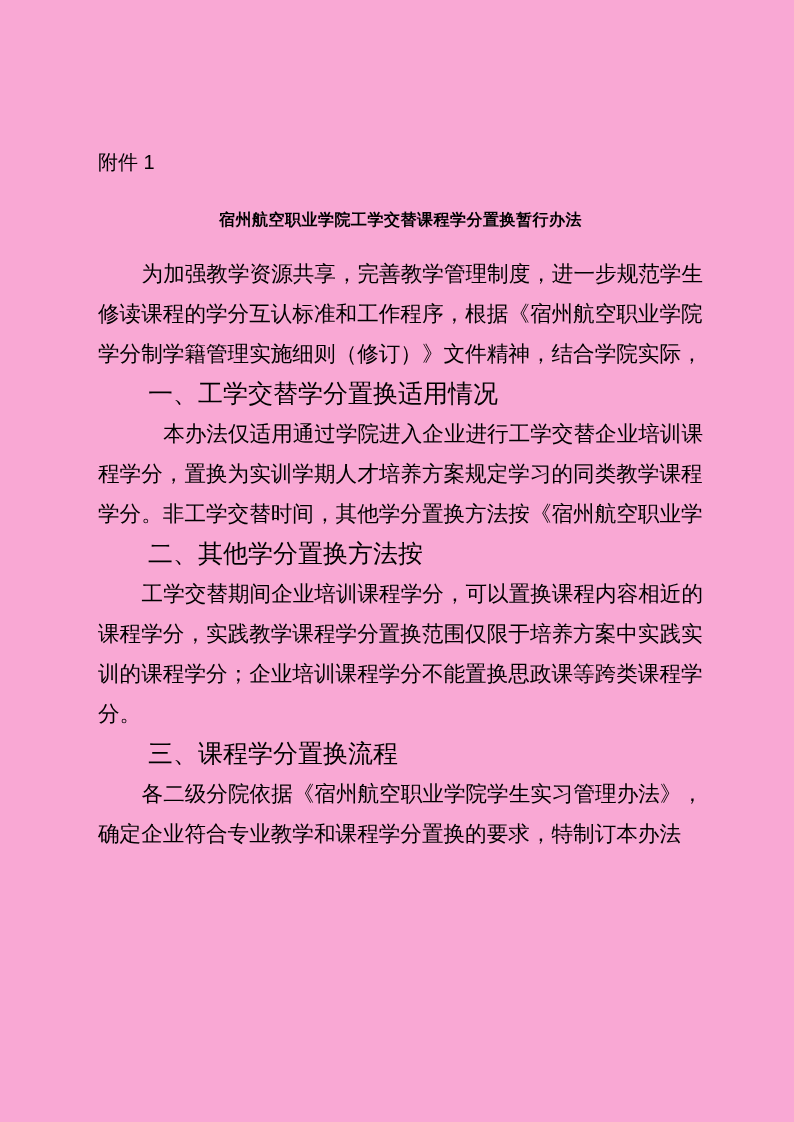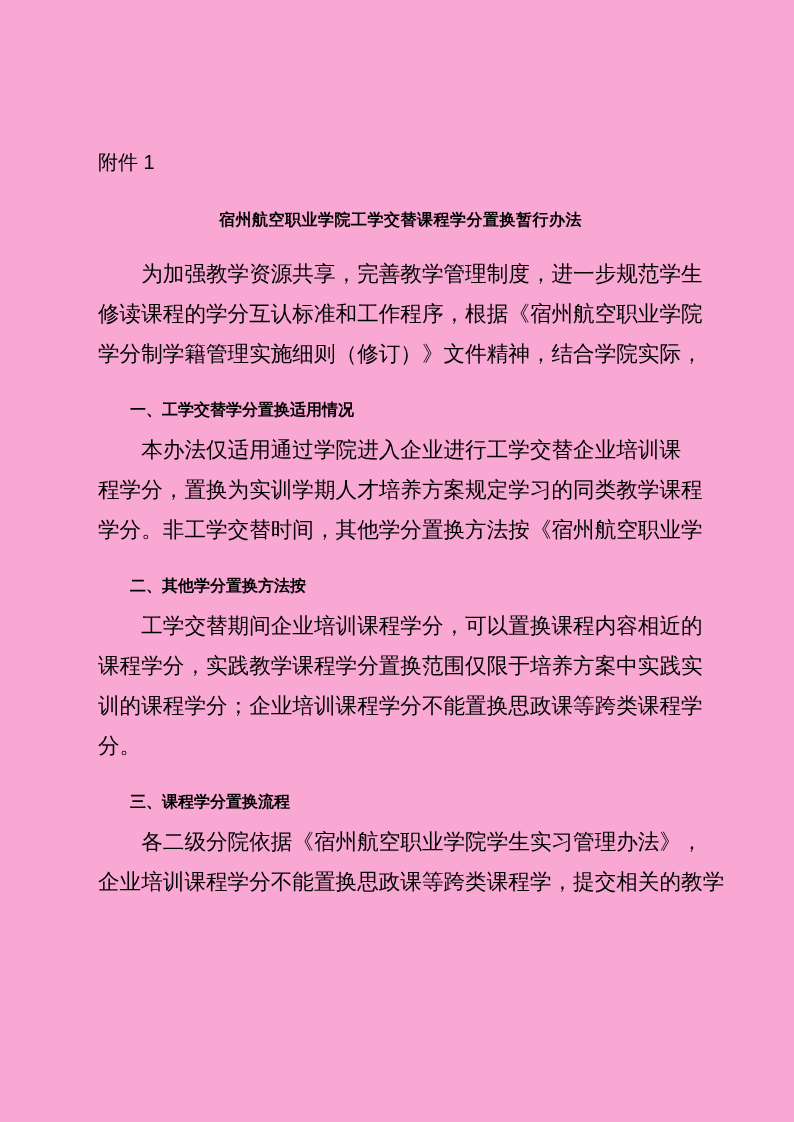--- a/index.html
+++ b/index.html
@@ -32,37 +32,38 @@
     line-height: 40px;
     margin-top: 18px;
     margin-bottom: 14px;
     white-space: nowrap;
     letter-spacing: 0.5px;
   }
   .doc-body {
     width: 605px;
   }
   .heading {
-    font-size: 16px;
-    font-weight: bold;
+    font-size: 25px;
+    font-weight: normal;
     line-height: 40px;
-    margin-top: 16px;
+    margin-top: 0;
     text-indent: 2em;
     white-space: nowrap;
   }
   .para {
     margin: 0;
   }
   .line {
     font-size: 21.6px;
     line-height: 40px;
     white-space: nowrap;
   }
   .line.first {
     text-indent: 2em;
+    text-align: right;
   }
 </style>
 </head>
 <body>
 
 <div class="page" style="background: #f9a8d4; color: rgb(0, 0, 0);">
   <div class="attachment-label">附件 1</div>
   <div class="doc-title">宿州航空职业学院工学交替课程学分置换暂行办法</div>
   <div class="doc-body" id="doc-body">
       <div class="para">
@@ -79,16 +80,16 @@
       <div class="heading">二、其他学分置换方法按</div>
       <div class="para">
         <div class="line first">工学交替期间企业培训课程学分，可以置换课程内容相近的</div>
         <div class="line">课程学分，实践教学课程学分置换范围仅限于培养方案中实践实</div>
         <div class="line">训的课程学分；企业培训课程学分不能置换思政课等跨类课程学</div>
         <div class="line">分。</div>
       </div>
       <div class="heading">三、课程学分置换流程</div>
       <div class="para">
         <div class="line first">各二级分院依据《宿州航空职业学院学生实习管理办法》，</div>
-        <div class="line">企业培训课程学分不能置换思政课等跨类课程学，提交相关的教学</div>
+        <div class="line">确定企业符合专业教学和课程学分置换的要求，特制订本办法</div>
       </div>
     </div>
 </div>
 
 </body></html>

